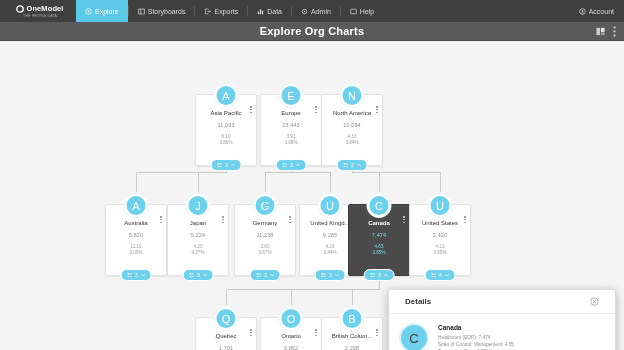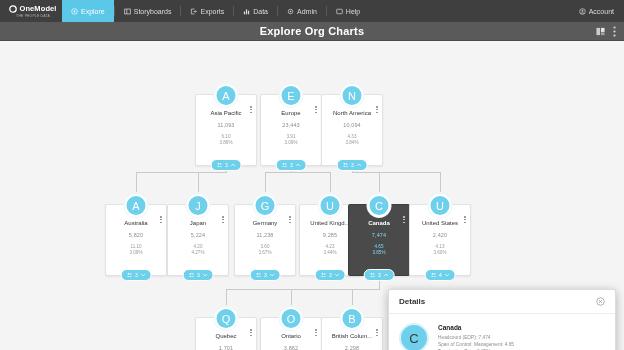--- a/index.html
+++ b/index.html
@@ -8,21 +8,21 @@
     font-family: "Liberation Sans", sans-serif;
     background: #f2f2f2; overflow: hidden;
   }
 
   
   .topnav {
     height: 22px; background: #3f3f3f; display: flex; align-items: stretch;
     color: #d8d8d8; font-size: 7px; position: relative;
   }
   .brand {
-    width: 62px; display: flex; flex-direction: column;
+    width: 76px; display: flex; flex-direction: column;
     align-items: center; justify-content: center; padding-left: 4px;
   }
   .brand-main { display: flex; align-items: center; gap: 2px; }
   .brand-name { font-size: 7.5px; font-weight: bold; color: #fff; letter-spacing: .1px; }
   .brand-tag { font-size: 3.4px; color: #b4b4b4; margin-top: .5px; letter-spacing: .2px; }
 
   .nav-items { display: flex; align-items: stretch; }
   .nav-item {
     display: flex; align-items: center; gap: 3px;
     padding: 0 9px; font-size: 7px; color: #dcdcdc; cursor: pointer;
@@ -108,21 +108,21 @@
 
   
   .details {
     position: absolute; left: 388px; top: 248px; width: 228px; height: 96px;
     background: #ffffff; border-radius: 2px;
     box-shadow: 0 2px 10px rgba(0,0,0,.28);
     border: 1px solid #dcdcdc; overflow: hidden;
   }
   .details-head {
     height: 24px; display: flex; align-items: center;
-    padding: 0 10px; border-bottom: 1px solid #ececec;
+    padding: 0 16px; border-bottom: 1px solid #ececec;
   }
   .details-title { font-size: 8px; color: #333333; font-weight: bold; }
   .details-close { margin-left: auto; cursor: pointer; }
   .details-body { display: flex; padding: 9px 10px 0 10px; gap: 9px; }
   .details-avatar {
     width: 30px; height: 30px; border-radius: 50%; background: #6fd0ec;
     border: 2px solid #d8f1fa;
     display: flex; align-items: center; justify-content: center;
     color: #3a3a3a; font-size: 13px; flex: 0 0 auto;
   }

